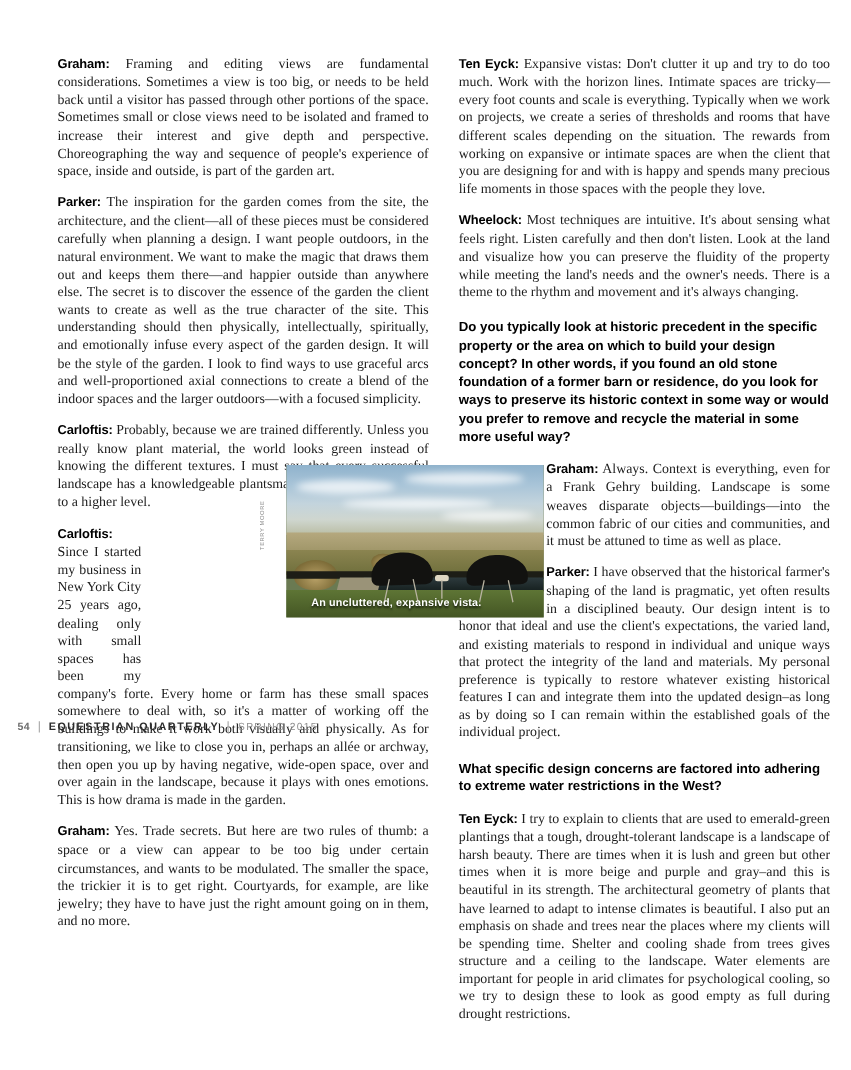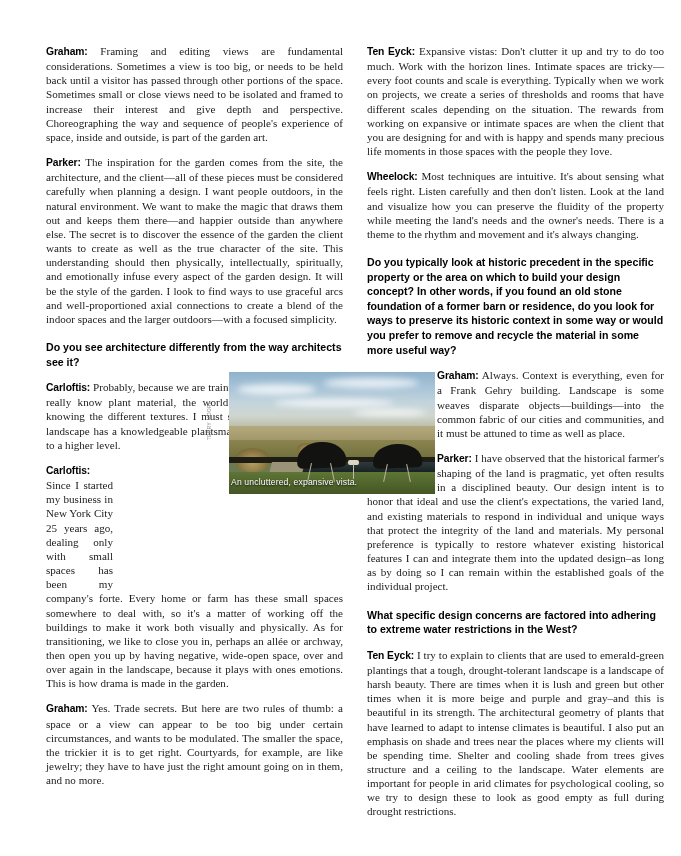--- a/index.html
+++ b/index.html
@@ -178,25 +178,25 @@
     background: #ded6c2; border-radius: 2px;
   }
   .side-table .stem {
     position: absolute; left: 44%; top: 22%;
     width: 1px; height: 78%;
     background: #c2bbab;
   }
 
   .photo-caption {
     position: absolute;
-    left: 2px;
+    left: 20px;
     bottom: 7px;
     font-family: "Liberation Sans", sans-serif;
     font-size: 8.6px;
-    font-weight: normal;
+    font-weight: bold;
     color: #ffffff;
     letter-spacing: 0.15px;
     text-shadow: 0 1px 2px rgba(0,0,0,0.85);
     white-space: nowrap;
   }
 
   .photo-credit {
     position: absolute;
     left: 0px;
     top: 2px;
@@ -267,21 +267,20 @@
   <div class="col col-left">
 
     <p class="body-text">
       <span class="speaker">Graham:</span><span> Framing and editing views are fundamental considerations. Sometimes a view is too big, or needs to be held back until a visitor has passed through other portions of the space. Sometimes small or close views need to be isolated and framed to increase their interest and give depth and perspective. Choreographing the way and sequence of people's experience of space, inside and outside, is part of the garden art.</span>
     </p>
 
     <p class="body-text">
       <span class="speaker">Parker:</span><span> The inspiration for the garden comes from the site, the architecture, and the client—all of these pieces must be considered carefully when planning a design. I want people outdoors, in the natural environment. We want to make the magic that draws them out and keeps them there—and happier outside than anywhere else. The secret is to discover the essence of the garden the client wants to create as well as the true character of the site. This understanding should then physically, intellectually, spiritually, and emotionally infuse every aspect of the garden design. It will be the style of the garden. I look to find ways to use graceful arcs and well-proportioned axial connections to create a blend of the indoor spaces and the larger outdoors—with a focused simplicity.</span>
     </p>
 
-    <p class="question q-spaced">Do you see architecture differently from the way architects see it?</p>
 
     <p class="body-text">
       <span class="speaker">Carloftis:</span><span> Probably, because we are trained differently. Unless you really know plant material, the world looks green instead of knowing the different textures. I must say that every successful landscape has a knowledgeable plantsman on board. This takes it to a higher level.</span>
     </p>
 
     <div class="float-shape-left"></div>
 
 
 
     <p class="body-text">
@@ -349,14 +348,21 @@
       </div>
       <div class="chair ch2">
         <div class="seat"></div>
         <div class="leg l1"></div>
         <div class="leg l2"></div>
       </div>
       <div class="photo-caption">An uncluttered, expansive vista.</div>
     </div>
   </div>
 
+  <div class="footer">
+    <span class="folio">54</span>
+    <span class="rule"></span>
+    <span class="mag-title">EQUESTRIAN QUARTERLY</span>
+    <span class="rule"></span>
+    <span class="issue">SPRING 2015</span>
+  </div>
 
 </div>
 
 </body></html>

